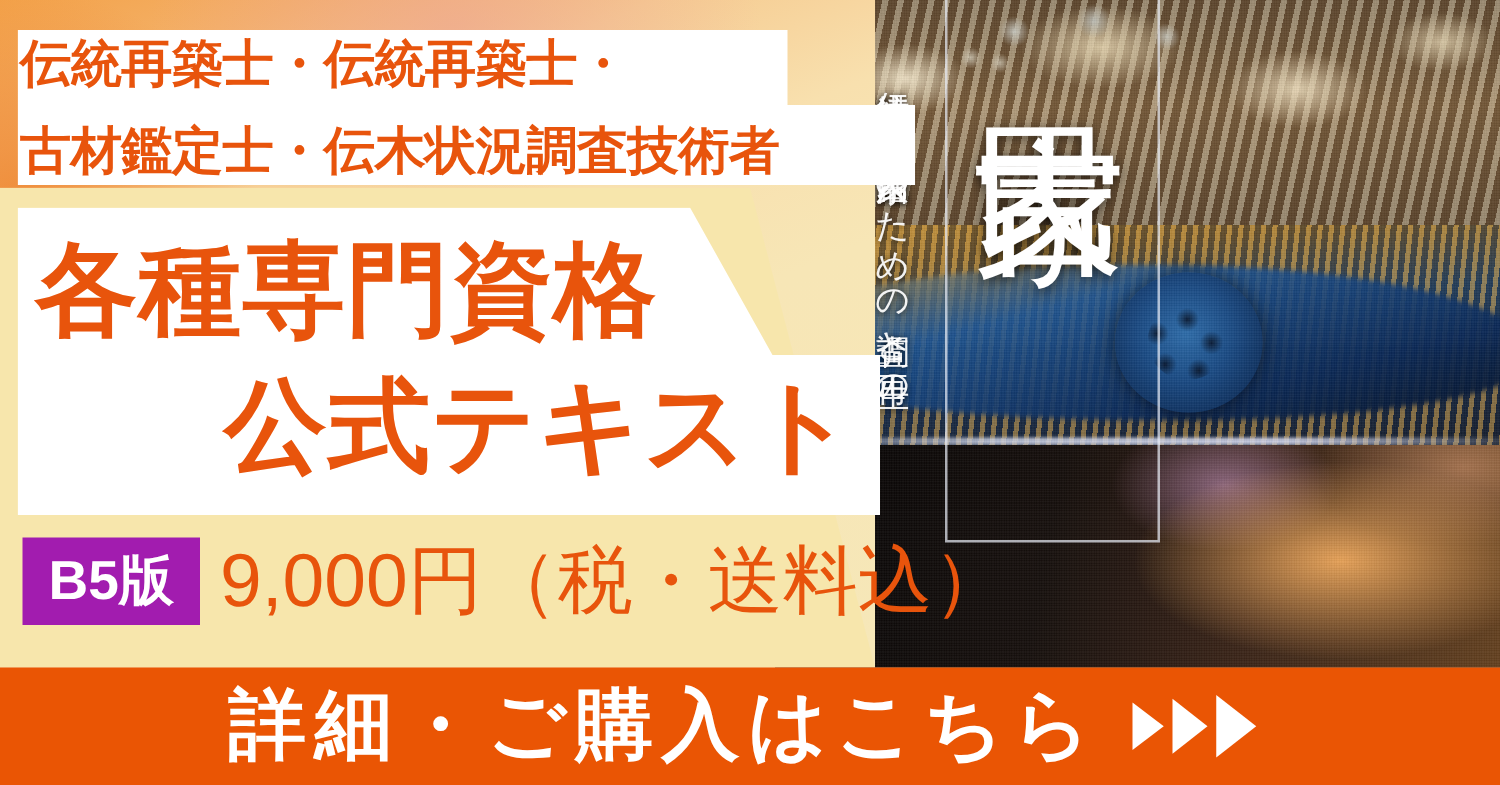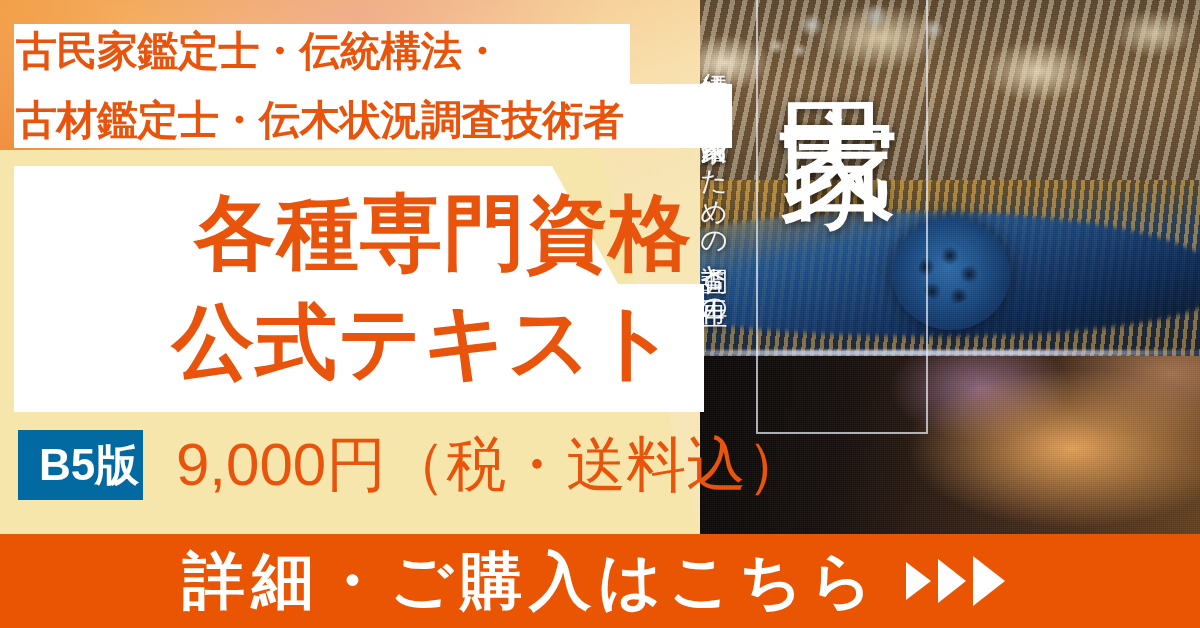--- a/index.html
+++ b/index.html
@@ -239,31 +239,31 @@
     left: 12px;
     top: 178px;
     width: 680px;
     color: #e8540c;
     font-size: 82px;
     font-weight: 700;
     line-height: 1.33;
     letter-spacing: 1px;
     white-space: nowrap;
   }
-  .headline .hl1 { display: block; text-align: right; padding-left: 16px; }
-  .headline .hl2 { display: block; text-align: left; padding-left: 160px; }
+  .headline .hl1 { display: block; text-align: left; padding-left: 16px; }
+  .headline .hl2 { display: block; text-align: center; padding-left: 160px; }
 
   
   .badge-b5 {
     position: absolute;
     left: 18px;
     top: 430px;
-    width: 125px;
+    width: 142px;
     height: 70px;
-    background: #0369a1;
+    background: #a21caf;
   }
   .badge-b5 span {
     position: absolute;
     left: 0; top: 0;
     width: 142px;
     height: 70px;
     display: flex;
     align-items: center;
     justify-content: center;
     color: #ffffff;
@@ -346,21 +346,21 @@
   <div class="cover-subtitle">
     <span class="seg1">伝統構法</span>
     <span class="seg2">古民家活用のための調査と再生の</span>
   </div>
 
   <div class="bg-left"></div>
   <div class="cream-wedge"></div>
 
   <div class="card-quals"></div>
   <div class="quals-text">
-    <span class="l1">古民家鑑定士・伝統構法・</span>
+    <span class="l1">伝統再築士・伝統再築士・</span>
     <span class="l2">古材鑑定士・伝木状況調査技術者</span>
   </div>
 
   <div class="card-headline"></div>
   <div class="headline">
     <span class="hl1">各種専門資格</span>
     <span class="hl2">公式テキスト</span>
   </div>
 
   <div class="badge-b5">

